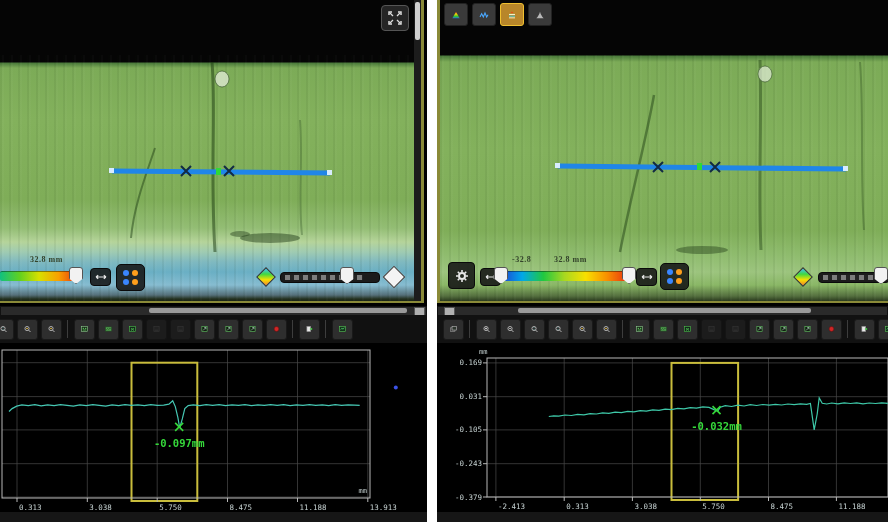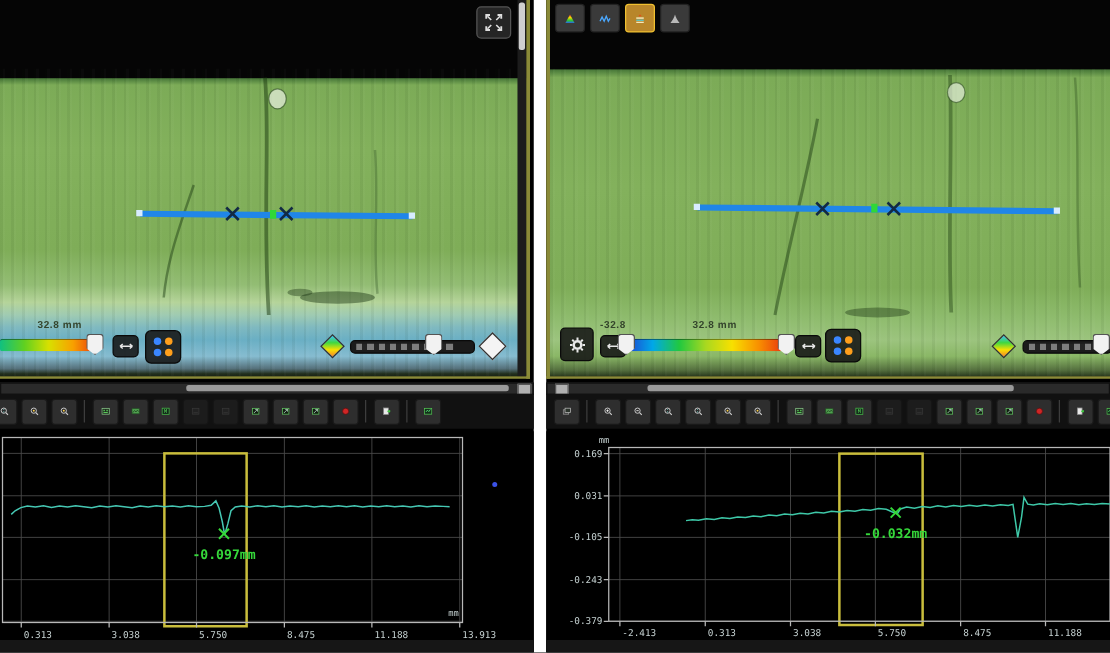--- a/index.html
+++ b/index.html
@@ -20,21 +20,21 @@
       #7fb9c0 262px,#6aafc4 272px,#86bcd0 285px,#55707a 295px,#23301e 299px,#1a2416 301px);}
   #right-surface{background:
     linear-gradient(180deg,#050505 0px,#050505 55px,#4a7a3a 56px,#7cab57 62px,
       #83b15c 150px,#7fad58 230px,#8fbc6e 255px,#9cc47e 272px,#8ab766 285px,
       #55703f 296px,#2a3a1e 301px);}
   .striations{position:absolute;left:0;right:0;top:55px;bottom:0;opacity:.55;
     background:repeating-linear-gradient(90deg,rgba(10,30,5,.10) 0 2px,rgba(255,255,255,.04) 2px 4px,transparent 4px 9px);}
   .overlay-svg{position:absolute;left:0;top:0;}
 
   .scale-label{position:absolute;font-size:8px;font-weight:bold;color:#33432b;
-    letter-spacing:.5px;font-family:Liberation Sans, sans-serif;}
+    letter-spacing:.5px;font-family:Liberation Serif, serif;}
 
   .ctl-btn{position:absolute;background:rgba(22,22,22,.88);border:1px solid #0a0a0a;
     border-radius:4px;display:flex;align-items:center;justify-content:center;padding:0;cursor:pointer;}
   .grad-bar{position:absolute;height:9px;border-radius:2px;border-top:1px solid rgba(0,0,0,.4);}
   #left-grad{left:0;top:271px;width:78px;background:linear-gradient(90deg,#10c080,#60d020,#d8e000,#f8a000,#e83010);}
   #right-grad{left:61px;top:271px;width:127px;background:linear-gradient(90deg,#2040d0,#00a8e8,#20c840,#a8d820,#f8e000,#f89000,#e83010);}
   .shield-handle{position:absolute;width:12px;height:15px;background:#f2f2f2;border:1px solid #555;
     border-radius:3px;clip-path:polygon(0 0,100% 0,100% 68%,50% 100%,0 68%);cursor:pointer;}
   .diamond{position:absolute;width:12px;height:12px;transform:rotate(45deg);border:1px solid #333;cursor:pointer;}
   .diamond.rainbow{background:linear-gradient(135deg,#40c0ff,#40d840,#f8e000,#f08030);}
@@ -320,21 +320,21 @@
             <rect x="3" y="8" width="9" height="1.6" fill="#58c8c8"></rect>
             <rect x="3" y="10.6" width="9" height="1.4" fill="#f8f0c8"></rect>
           </svg>
         </button>
         <button class="mode-btn">
           <svg width="15" height="14" viewBox="0 0 15 14">
             <path d="M7.5 2C8.5 6 10.5 9 13 12H2C4.5 9 6.5 6 7.5 2Z" fill="#b8b8b8"></path>
           </svg>
         </button>
       </div>
-    <span class="scale-label" style="left:40px;top:255px;">-32.8</span>
+    <span class="scale-label" style="left:72px;top:255px;">-32.8</span>
     <span class="scale-label" style="left:114px;top:255px;">32.8 mm</span>
     <div class="ctl-btn" style="left:8px;top:262px;width:25px;height:25px;">
       <svg width="14" height="14" viewBox="0 0 14 14">
         <circle cx="7" cy="7" r="3" fill="none" stroke="#e8e8e8" stroke-width="2"></circle>
         <g stroke="#e8e8e8" stroke-width="1.6">
           <line x1="7" y1="1" x2="7" y2="3"></line>
             <line x1="7" y1="11" x2="7" y2="13"></line>
           <line x1="1" y1="7" x2="3" y2="7"></line>
             <line x1="11" y1="7" x2="13" y2="7"></line>
           <line x1="2.8" y1="2.8" x2="4.2" y2="4.2"></line>

